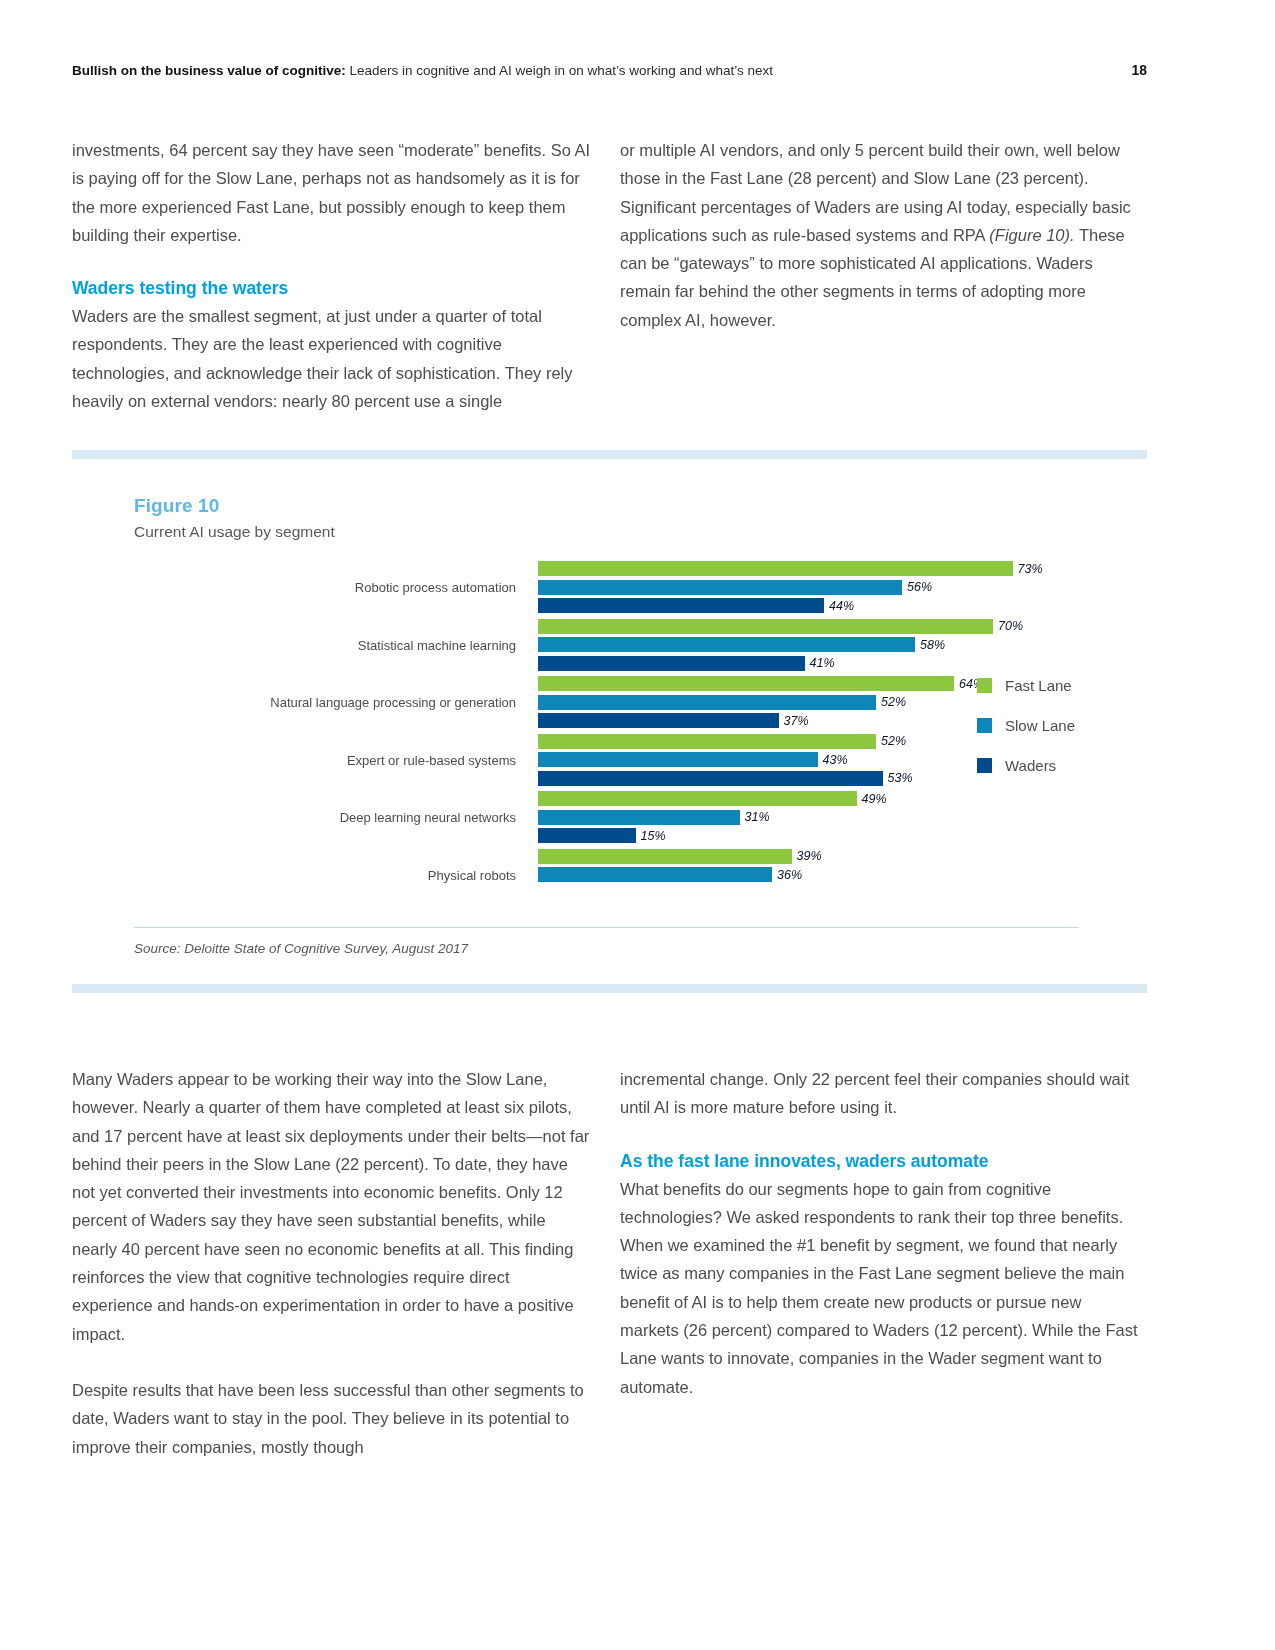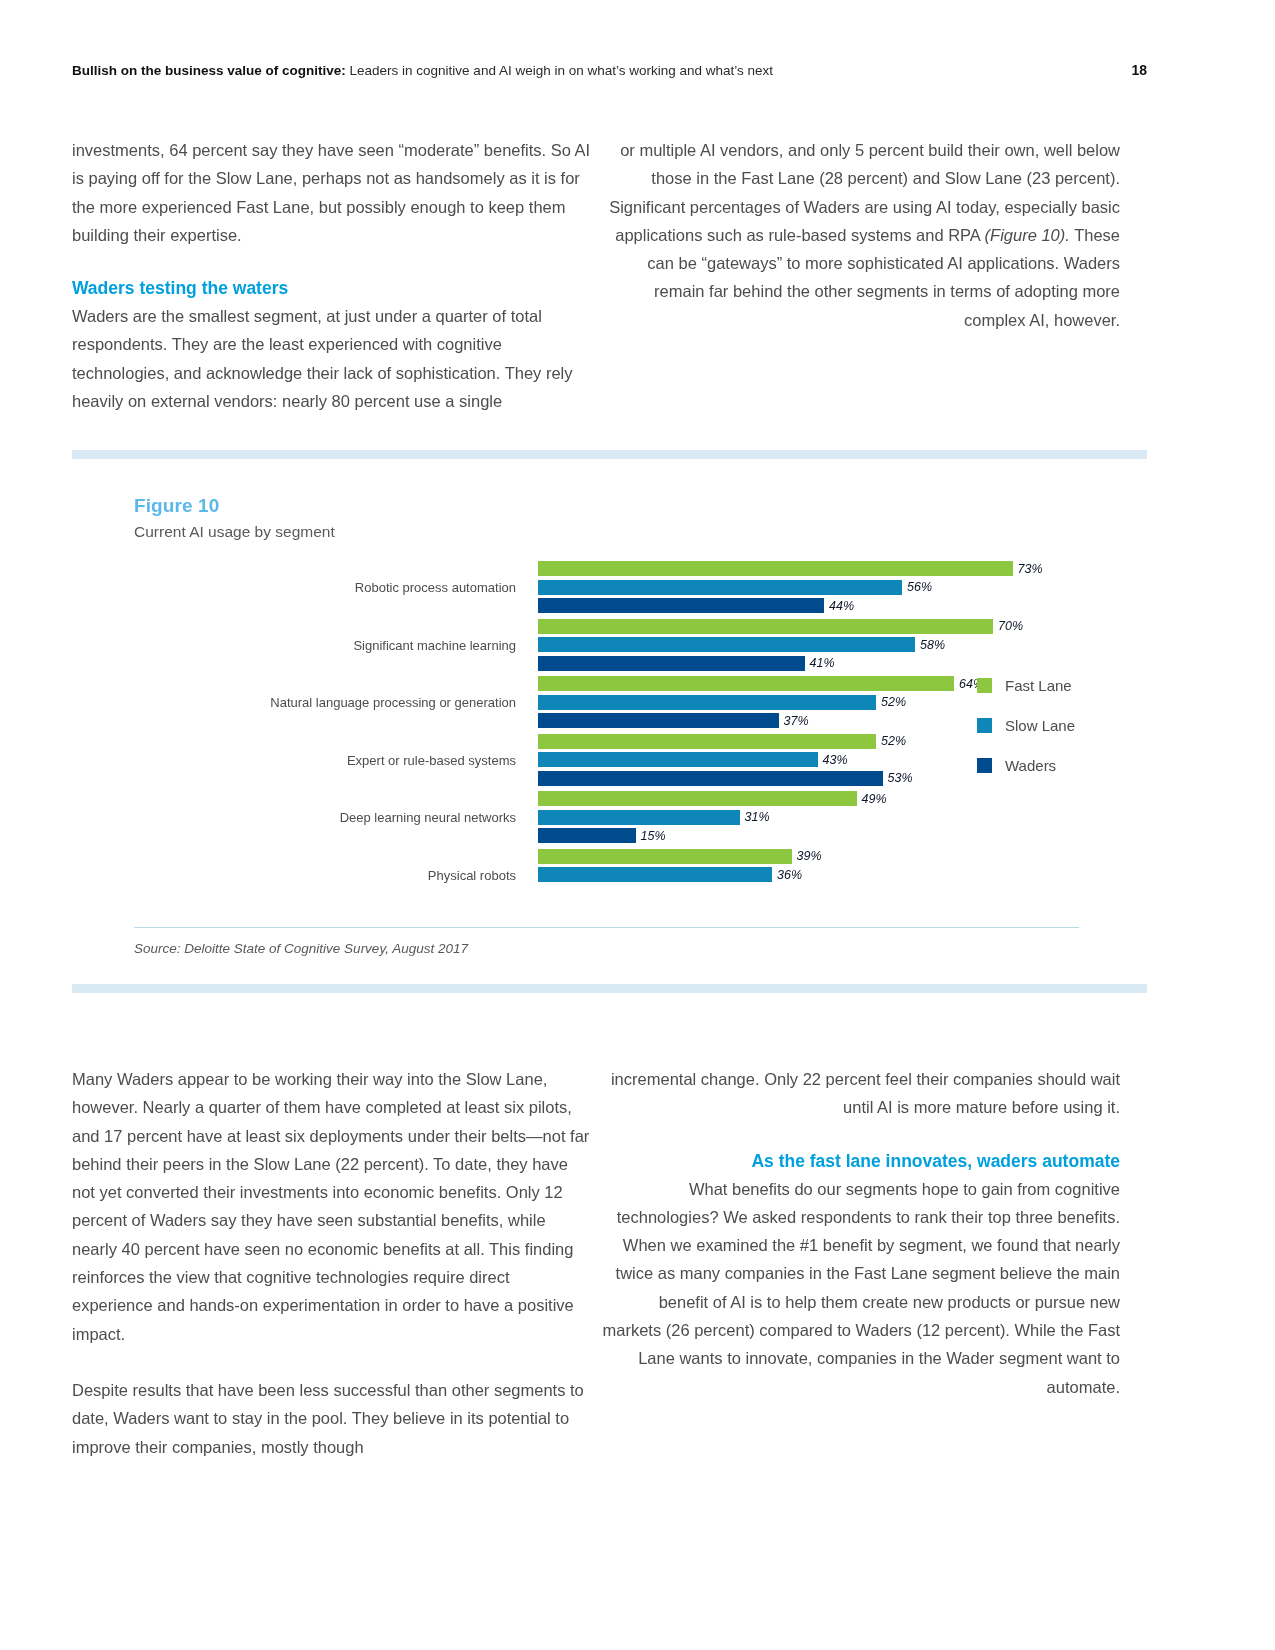--- a/index.html
+++ b/index.html
@@ -53,21 +53,21 @@
 
   
   .col {
     position: absolute;
     width: 520px;
     font-size: 16.5px;
     line-height: 28.3px;
     color: #4d4d4d;
   }
   .col.left { left: 72px; }
-  .col.right { left: 600px; text-align: right; }
+  .col.right { left: 620px; }
 
   .col p {
     margin: 0 0 0 0;
   }
   .col p + p { margin-top: 28px; }
 
   h3.section-head {
     color: #00a0df;
     font-size: 17.5px;
     font-weight: bold;
@@ -250,21 +250,21 @@
     <div class="figure-inner">
       <div class="fig-label">Figure 10</div>
       <div class="fig-subtitle">Current AI usage by segment</div>
 
       <div class="chart">
         <div class="cat-col">
           <div class="group">
               <div class="cat-label">Robotic process automation</div>
             </div>
           <div class="group">
-              <div class="cat-label">Significant machine learning</div>
+              <div class="cat-label">Statistical machine learning</div>
             </div>
           <div class="group">
               <div class="cat-label">Natural language processing or generation</div>
             </div>
           <div class="group">
               <div class="cat-label">Expert or rule-based systems</div>
             </div>
           <div class="group">
               <div class="cat-label">Deep learning neural networks</div>
             </div>

